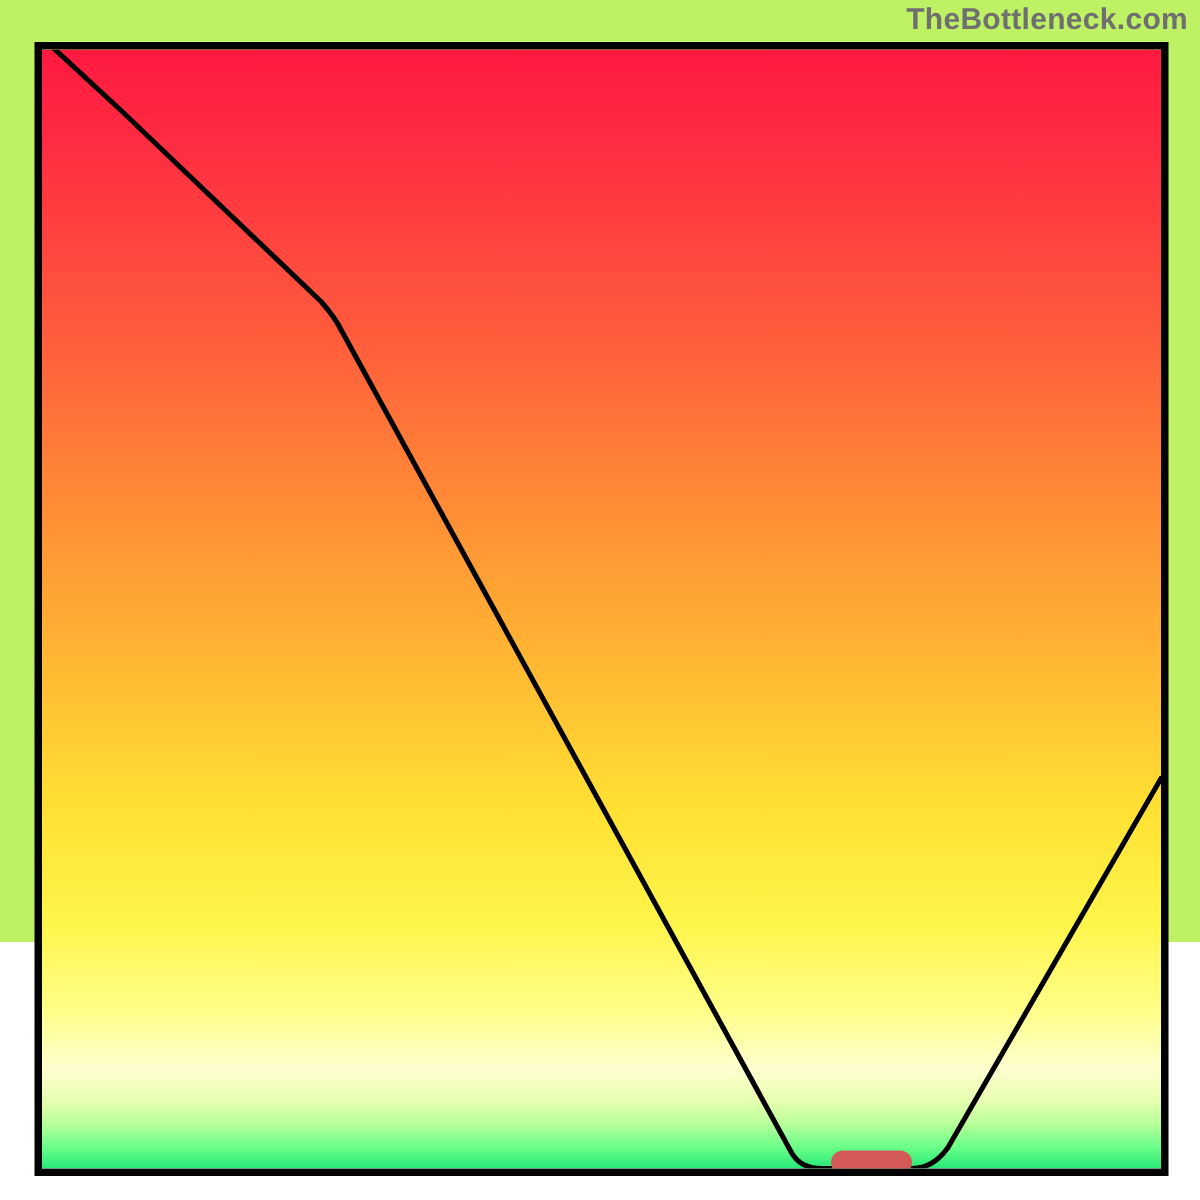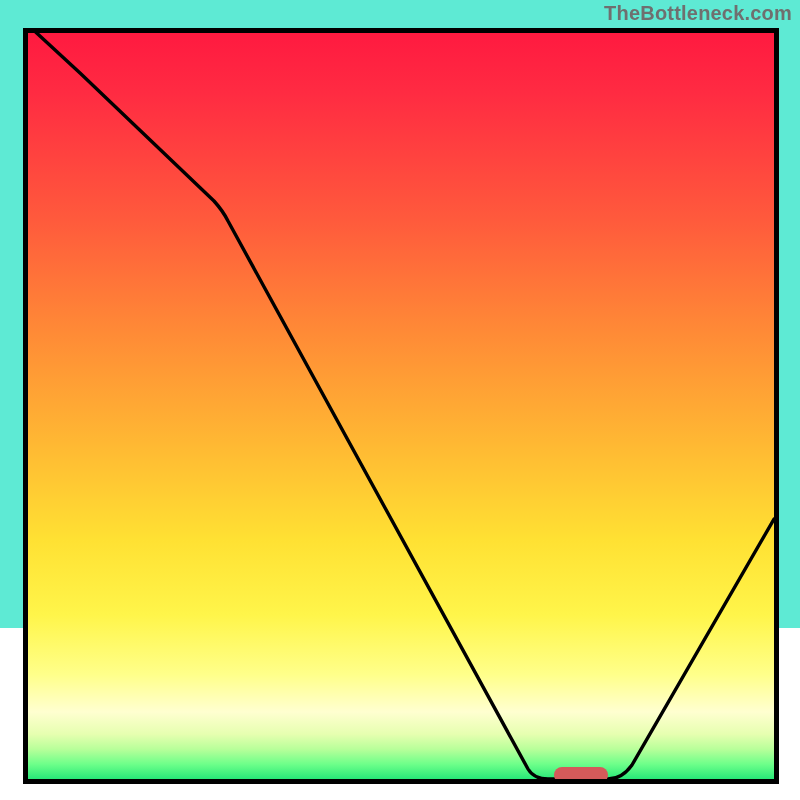--- a/index.html
+++ b/index.html
@@ -7,21 +7,21 @@
     padding: 0;
     width: 800px;
     height: 800px;
     background: #ffffff;
     font-family: Arial, Helvetica, sans-serif;
   }
   .frame {
     position: relative;
     width: 800px;
     height: 628px;
-    background: #5eead4;
+    background: #bef264;
   }
   .attribution {
     position: absolute;
     top: 2px;
     right: 8px;
     color: #6f6f6f;
     font-size: 20px;
     font-weight: 600;
     letter-spacing: 0.2px;
   }

